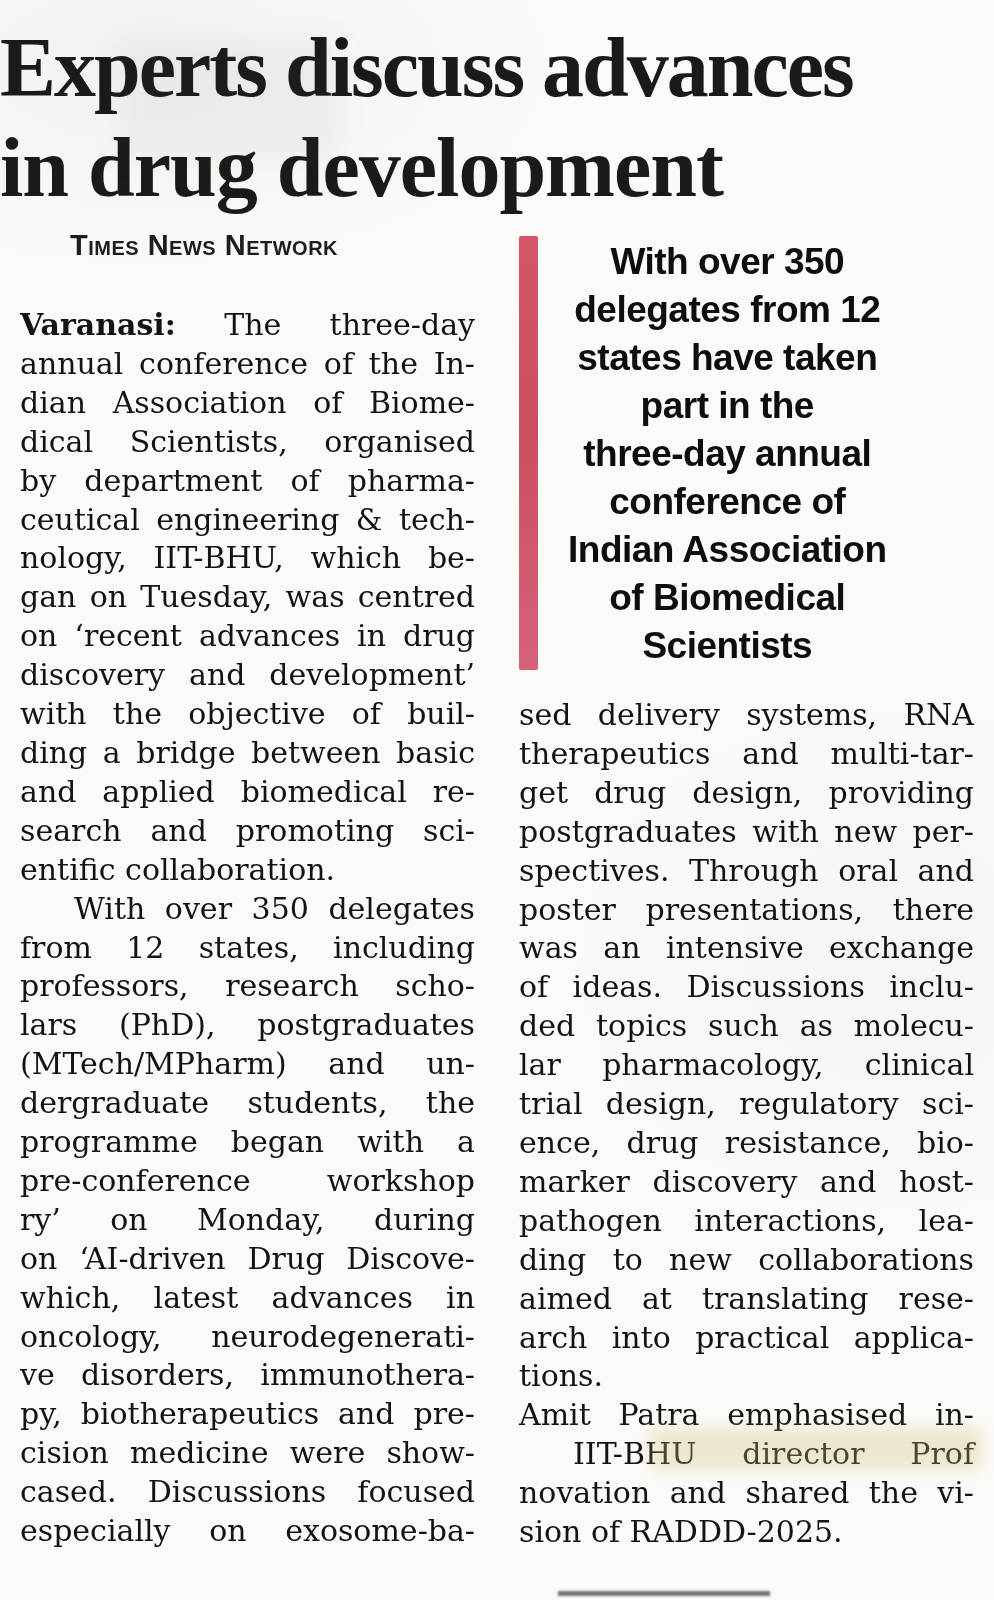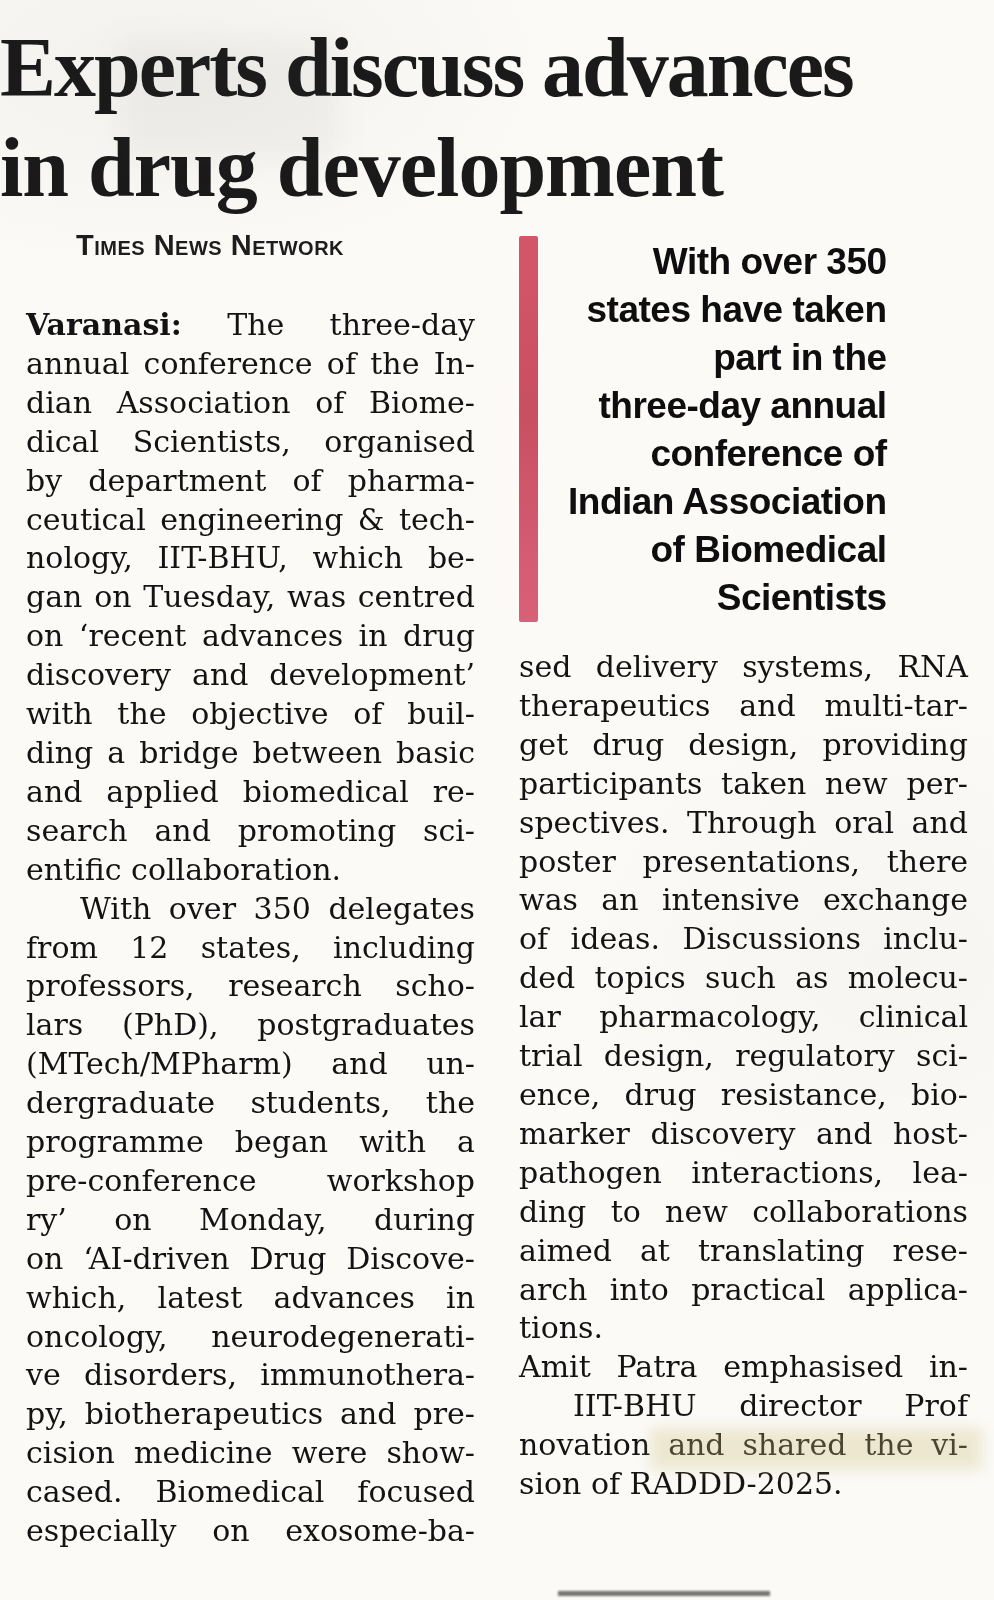--- a/index.html
+++ b/index.html
@@ -20,21 +20,21 @@
     line-height:100px;
     letter-spacing:-2px;
     text-align:left;
     color:#1a1a1a;
     padding-top:18px;
   }
   .headline .hl2{letter-spacing:-1px;}
   .cols{
     display:flex;
     gap:44px;
-    padding:0 26px;
+    padding:0 20px;
     margin-top:2px;
   }
   .col{flex:1;min-width:0;}
   .byline{
     font-family:"Liberation Sans",sans-serif;
     font-weight:bold;
     font-variant:small-caps;
     font-size:29px;
     line-height:34px;
     letter-spacing:0.5px;
@@ -65,21 +65,21 @@
   }
   .quote-text{
     font-family:"Liberation Sans",sans-serif;
     font-weight:bold;
     font-size:37px;
     line-height:48px;
     letter-spacing:-0.5px;
     color:#0e0e0e;
     padding-top:2px;
   }
-  .qline{text-align:right;}
+  .qline{text-align:center;}
   .smudge-yellow{
     position:absolute;left:650px;top:1428px;width:332px;height:42px;
     background:rgba(204,190,118,0.30);
     filter:blur(7px);
     pointer-events:none;
   }
   .smudge-bottom-line{
     position:absolute;left:558px;top:1591px;width:212px;height:5px;
     background:rgba(45,42,40,0.65);
     filter:blur(1px);
@@ -127,43 +127,44 @@
         <div class="line">dergraduate students, the</div>
         <div class="line">programme began with a</div>
         <div class="line">pre-conference workshop</div>
         <div class="line">ry’ on Monday, during</div>
         <div class="line">on ‘AI-driven Drug Discove-</div>
         <div class="line">which, latest advances in</div>
         <div class="line">oncology, neurodegenerati-</div>
         <div class="line">ve disorders, immunothera-</div>
         <div class="line">py, biotherapeutics and pre-</div>
         <div class="line">cision medicine were show-</div>
-        <div class="line">cased. Biomedical focused</div>
+        <div class="line">cased. Discussions focused</div>
         <div class="line">especially on exosome-ba-</div>
       </div>
   </div>
   <div class="col">
     <div class="quote">
       <div class="quote-bar"></div>
       <div class="quote-text">
           <div class="qline">With over 350</div>
+          <div class="qline">delegates from 12</div>
           <div class="qline">states have taken</div>
           <div class="qline">part in the</div>
           <div class="qline">three-day annual</div>
           <div class="qline">conference of</div>
           <div class="qline">Indian Association</div>
           <div class="qline">of Biomedical</div>
           <div class="qline">Scientists</div>
         </div>
     </div>
     <div>
         <div class="line">sed delivery systems, RNA</div>
         <div class="line">therapeutics and multi-tar-</div>
         <div class="line">get drug design, providing</div>
-        <div class="line">participants taken new per-</div>
+        <div class="line">postgraduates with new per-</div>
         <div class="line">spectives. Through oral and</div>
         <div class="line">poster presentations, there</div>
         <div class="line">was an intensive exchange</div>
         <div class="line">of ideas. Discussions inclu-</div>
         <div class="line">ded topics such as molecu-</div>
         <div class="line">lar pharmacology, clinical</div>
         <div class="line">trial design, regulatory sci-</div>
         <div class="line">ence, drug resistance, bio-</div>
         <div class="line">marker discovery and host-</div>
         <div class="line">pathogen interactions, lea-</div>

